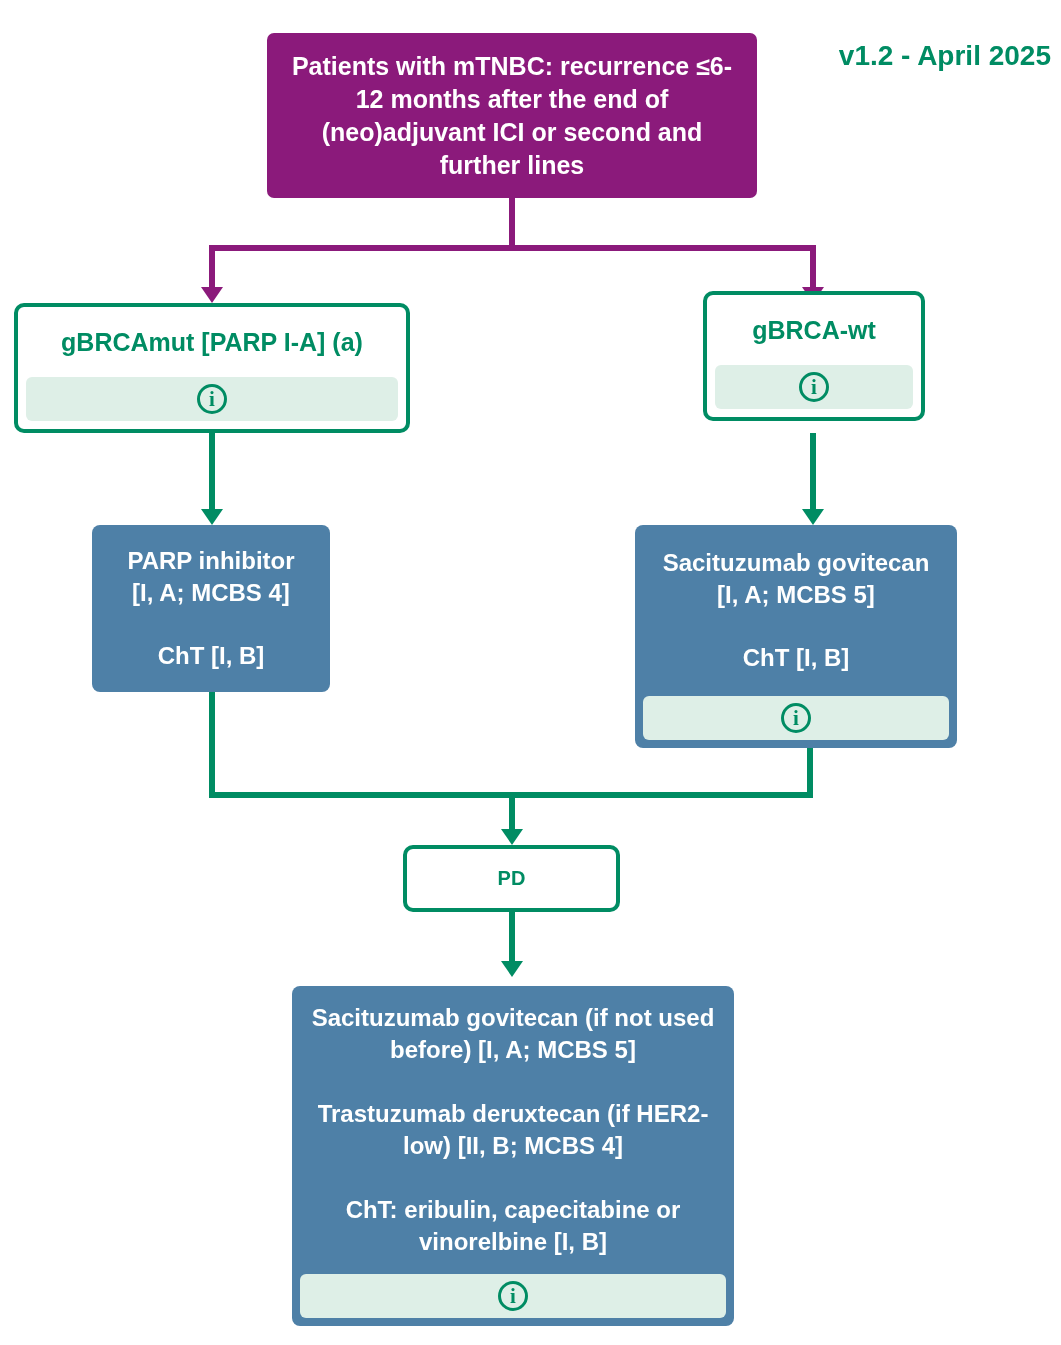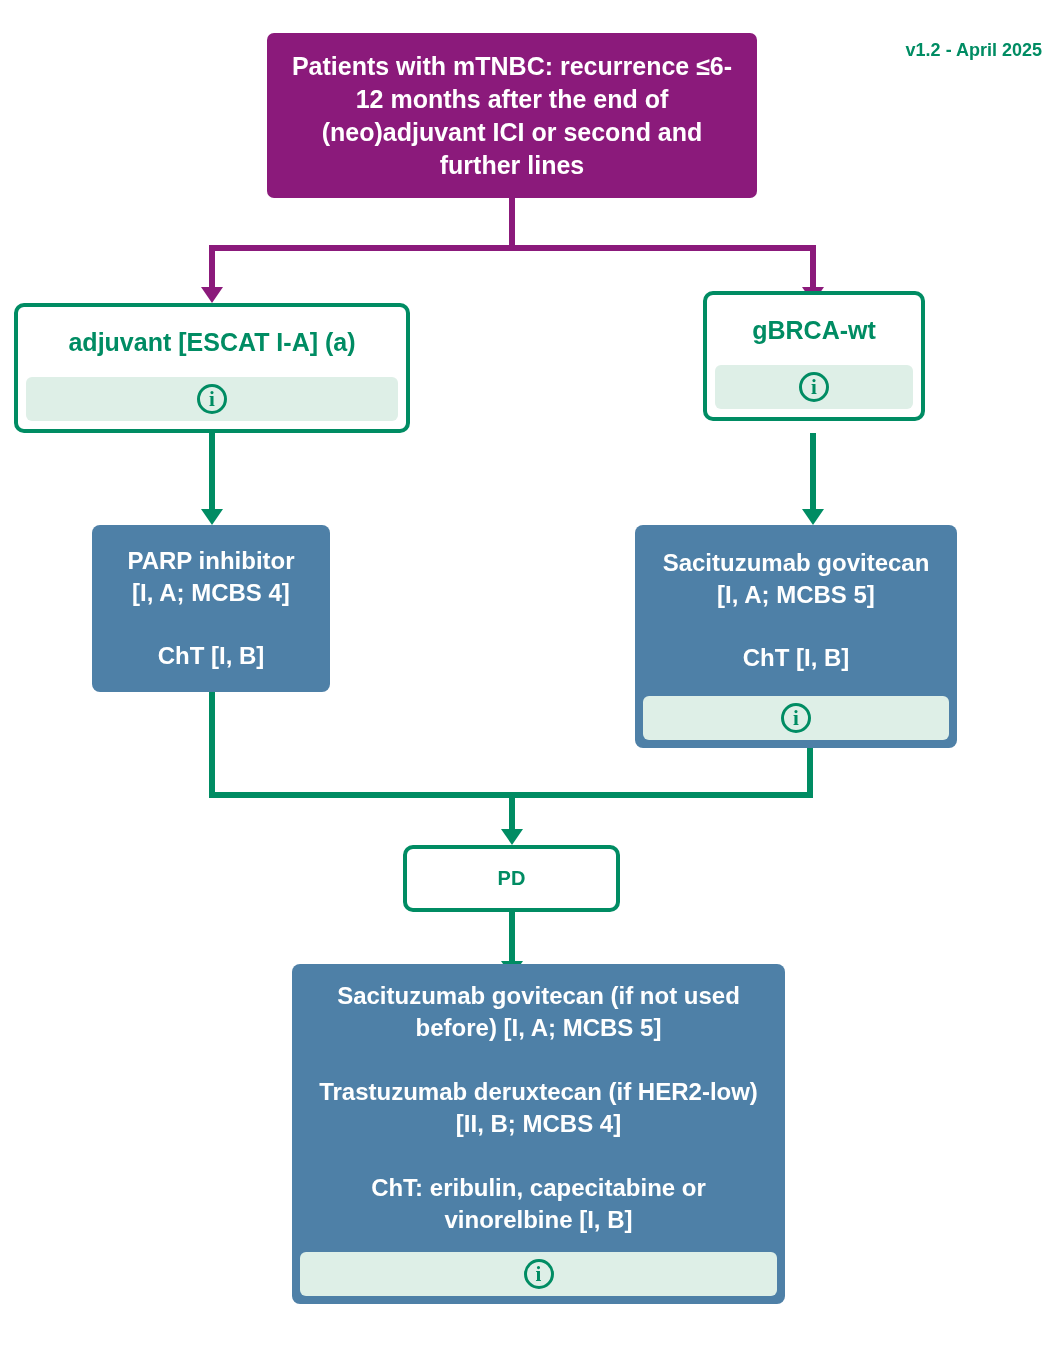--- a/index.html
+++ b/index.html
@@ -1,19 +1,19 @@
 <!DOCTYPE html>
 <html style="--magenta: #8B1A7B; --green: #008C63; --blue: #4E80A7; --infobg: #DEEFE7;"><head>
 <meta charset="utf-8">
 <style>
   * { margin:0; padding:0; box-sizing:border-box; }
   html,body { background:#ffffff; font-family:"Liberation Sans", sans-serif; }
   .canvas { position:relative; width:1061px; height:1345px; background:#ffffff; overflow:hidden; }
 
-  .version { position:absolute; top:40px; right:19px; font-size:18px; font-weight:bold;
+  .version { position:absolute; top:40px; right:10px; font-size:28px; font-weight:bold;
              color:var(--green,#008C63); }
 
   .node { position:absolute; border-radius:9px; font-weight:bold; text-align:center; }
 
   .root-node { left:267px; top:33px; width:490px; height:165px;
                background:var(--magenta,#8B1A7B); color:#ffffff; font-size:25px;
                display:flex; align-items:center; justify-content:center;
                padding:12px 16px; line-height:1.32; border-radius:7px; }
 
   .outline-node { background:#ffffff; border:4px solid var(--green,#008C63);
@@ -62,21 +62,21 @@
   </div>
 
   <div class="line magenta" style="left:509px;top:197px;width:6px;height:51px"></div>
   <div class="line magenta" style="left:209px;top:245px;width:607px;height:6px"></div>
   <div class="line magenta" style="left:209px;top:245px;width:6px;height:43px"></div>
   <div class="arrow-down magenta" style="left:201px;top:287px"></div>
   <div class="line magenta" style="left:810px;top:245px;width:6px;height:43px"></div>
   <div class="arrow-down magenta" style="left:802px;top:287px"></div>
 
   <div class="node outline-node" style="left:14px;top:303px;width:396px;height:130px">
-    <div class="branch-title">adjuvant [ESCAT I-A] (a)</div>
+    <div class="branch-title">gBRCAmut [PARP I-A] (a)</div>
     <div class="info-strip">
       <span class="info-icon">i</span>
     </div>
   </div>
 
   <div class="node outline-node" style="left:703px;top:291px;width:222px;height:130px">
     <div class="branch-title">gBRCA-wt</div>
     <div class="info-strip">
       <span class="info-icon">i</span>
     </div>
@@ -110,21 +110,21 @@
   <div class="line green" style="left:509px;top:792px;width:6px;height:37px"></div>
   <div class="arrow-down green" style="left:501px;top:829px"></div>
 
   <div class="node pd-node">
     <span>PD</span>
   </div>
 
   <div class="line green" style="left:509px;top:912px;width:6px;height:50px"></div>
   <div class="arrow-down green" style="left:501px;top:961px"></div>
 
-  <div class="node blue-node" style="left:292px;top:964px;width:493px;height:340px">
+  <div class="node blue-node" style="left:292px;top:986px;width:442px;height:340px">
     <div class="blue-text">Sacituzumab govitecan (if not used before) [I, A; MCBS 5]
 
 Trastuzumab deruxtecan (if HER2-low) [II, B; MCBS 4]
 
 ChT: eribulin, capecitabine or vinorelbine [I, B]</div>
     <div class="info-strip">
       <span class="info-icon">i</span>
     </div>
   </div>
 

